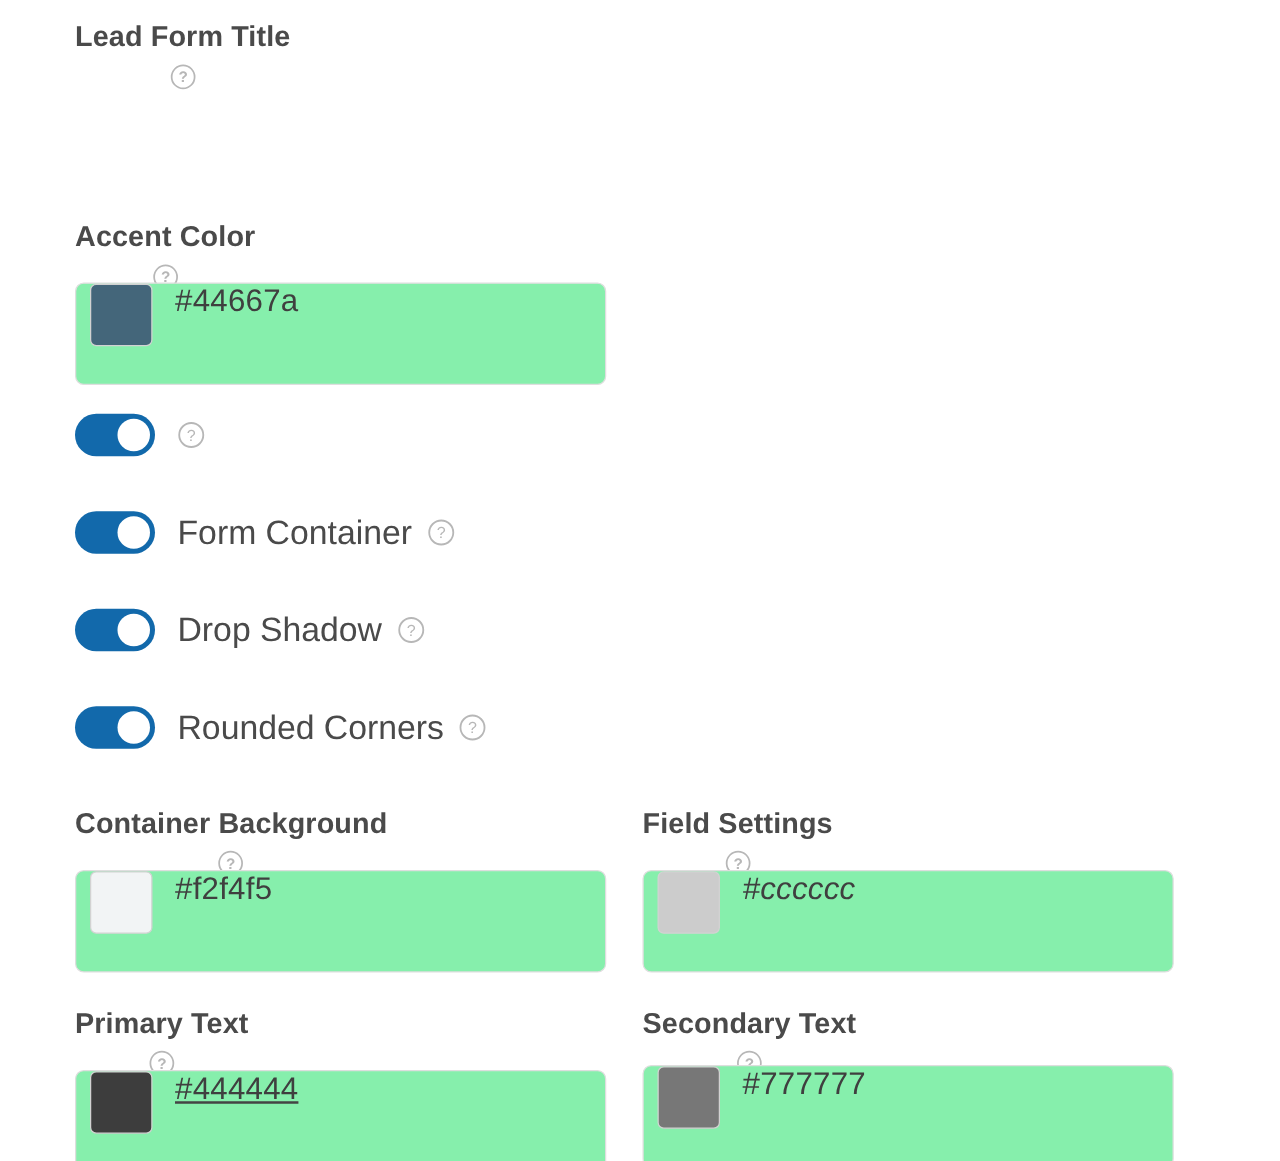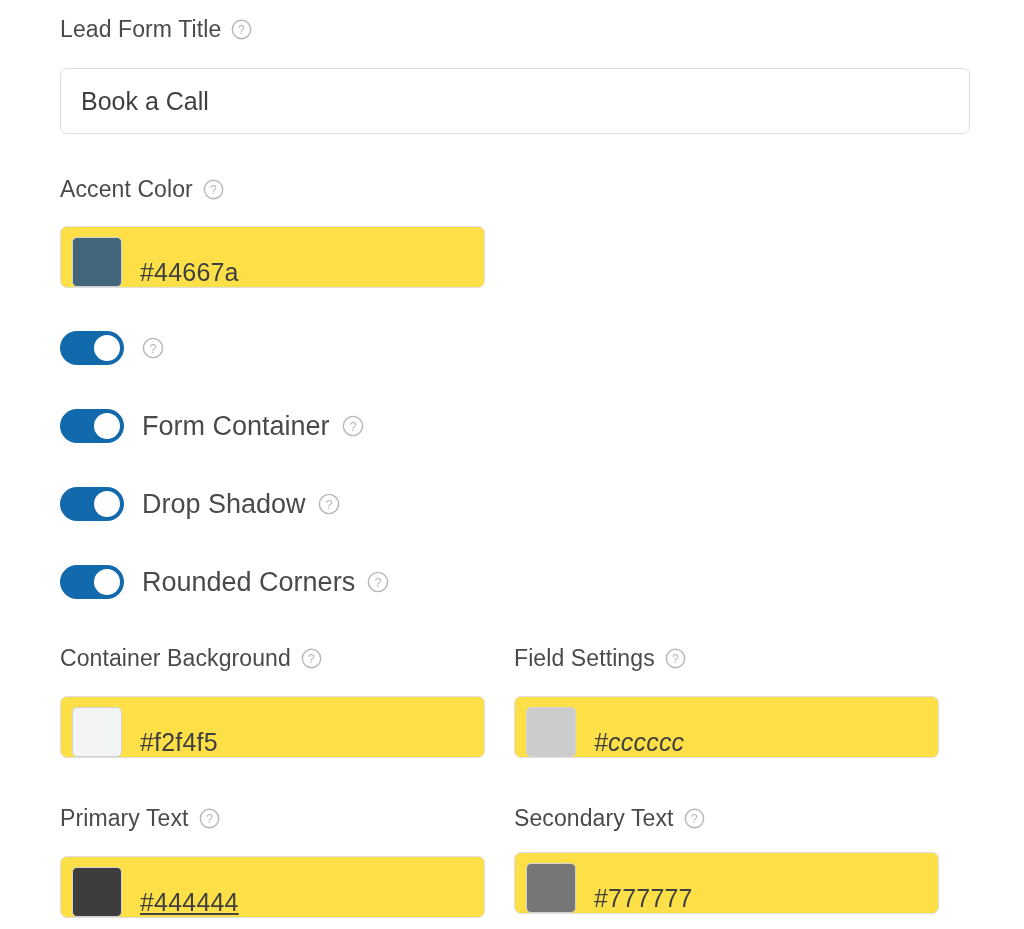--- a/index.html
+++ b/index.html
@@ -23,24 +23,25 @@
     padding: 0;
     box-sizing: border-box;
   }
 
   
   .field-label {
     display: flex;
     align-items: center;
     gap: 10px;
     font-size: 23px;
-    font-weight: 400;
+    font-weight: 700;
     color: #4a4a4a;
     line-height: 1;
     letter-spacing: 0.1px;
+    flex-direction: column;
   }
 
   
   .help-icon {
     display: inline-flex;
     align-items: center;
     justify-content: center;
     width: 21px;
     height: 21px;
     flex: 0 0 auto;
@@ -57,26 +58,26 @@
     display: flex;
     align-items: center;
     padding: 0 20px;
     font-size: 25px;
     color: #3f3f3f;
   }
 
   
   .color-input {
     box-sizing: border-box;
-    height: 62px;
+    height: 82px;
     border: 1px solid #dedede;
     border-radius: 7px;
-    background: #fde047;
-    display: flex;
-    align-items: flex-end;
+    background: #86efac;
+    display: flex;
+    align-items: flex-start;
     padding: 0 0 0 11px;
   }
   .swatch {
     width: 50px;
     height: 50px;
     border-radius: 5px;
     border: 1px solid #d2d2d2;
     box-sizing: border-box;
     flex: 0 0 auto;
   }
@@ -136,23 +137,20 @@
       <span>Lead Form Title</span>
       <span class="help-icon">
         <svg viewBox="0 0 24 24" width="21" height="21">
           <circle cx="12" cy="12" r="10.5" fill="none" stroke="#b7b7b7" stroke-width="1.6"></circle>
           <text x="12" y="17" text-anchor="middle" font-size="14" font-family="Liberation Sans, sans-serif" fill="#b7b7b7">?</text>
         </svg>
       </span>
     </div>
   </div>
 
-  <div class="blk col-left text-input" style="top:68px; width:910px;">
-    <span>Book a Call</span>
-  </div>
 
   <div class="blk col-left" style="top:178px;">
     <div class="field-label">
       <span>Accent Color</span>
       <span class="help-icon">
         <svg viewBox="0 0 24 24" width="21" height="21">
           <circle cx="12" cy="12" r="10.5" fill="none" stroke="#b7b7b7" stroke-width="1.6"></circle>
           <text x="12" y="17" text-anchor="middle" font-size="14" font-family="Liberation Sans, sans-serif" fill="#b7b7b7">?</text>
         </svg>
       </span>

